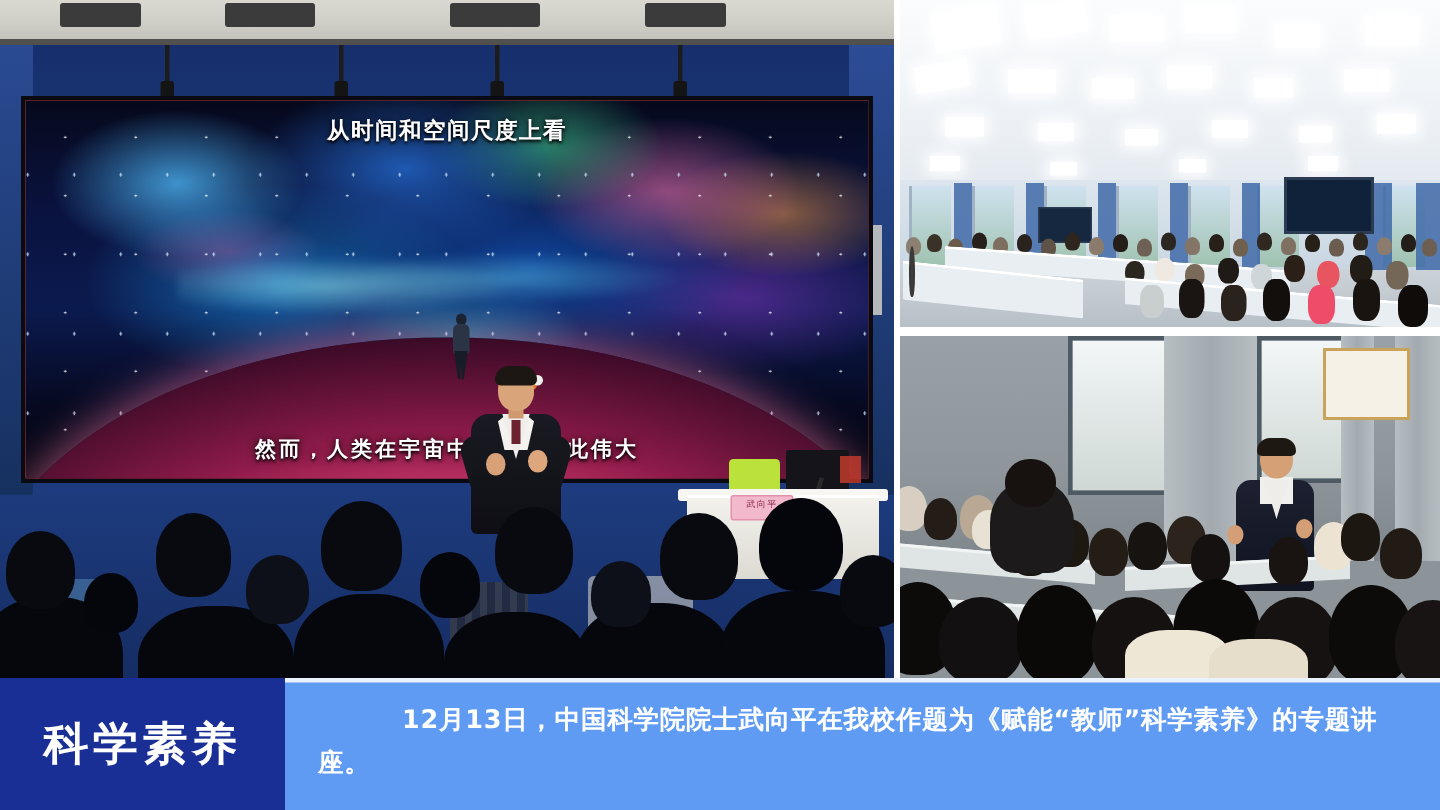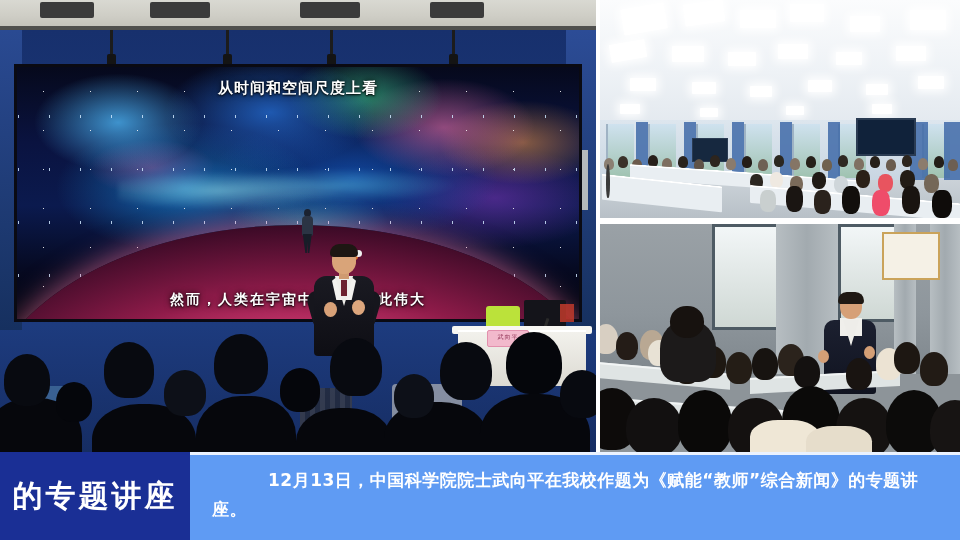--- a/index.html
+++ b/index.html
@@ -419,21 +419,21 @@
       <div class="br-h" style="left:236px;top:96px;width:56px;height:60px;background:#151211;"></div>
       <div class="br-h" style="left:286px;top:88px;width:56px;height:66px;background:#0c0b0a;"></div>
       <div class="br-h" style="left:330px;top:98px;width:50px;height:58px;background:#171413;"></div>
       <div class="br-h" style="left:150px;top:118px;width:70px;height:42px;background:#efe7d6;border-radius:40% 40% 0 0;"></div>
       <div class="br-h" style="left:206px;top:124px;width:66px;height:38px;background:#e6ddcb;border-radius:40% 40% 0 0;"></div>
     </div>
   </div>
 
   <div class="capbar">
     <div class="cap-left">
-      <span>的专题讲座</span>
+      <span>科学素养</span>
     </div>
     <div class="cap-right">
-      <p>12月13日，中国科学院院士武向平在我校作题为《赋能“教师”综合新闻》的专题讲座。</p>
+      <p>12月13日，中国科学院院士武向平在我校作题为《赋能“教师”科学素养》的专题讲座。</p>
     </div>
     <div class="cap-topline"></div>
   </div>
 
 </div>
 
 </body></html>

